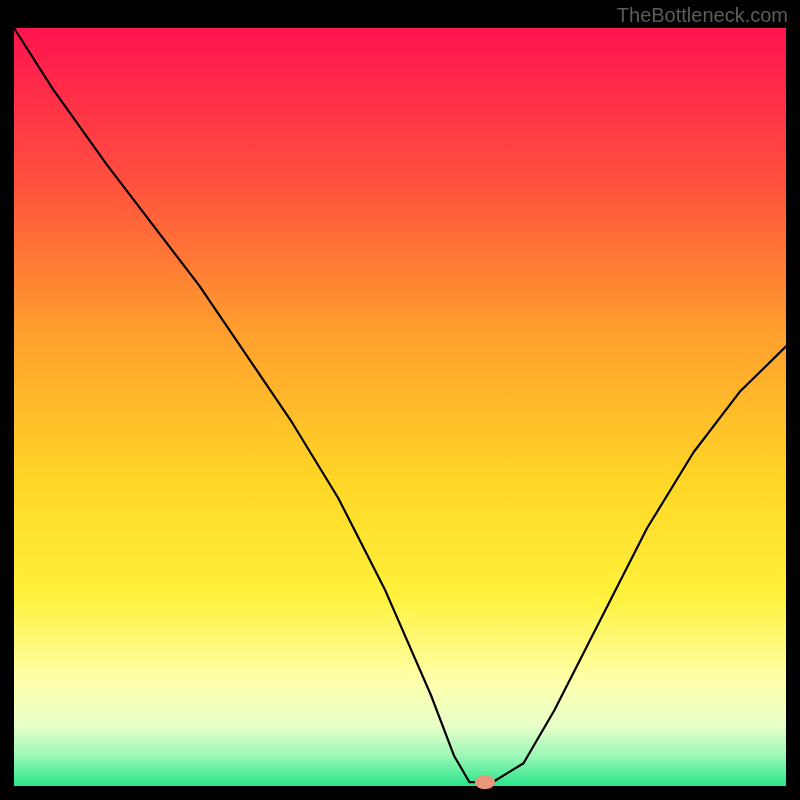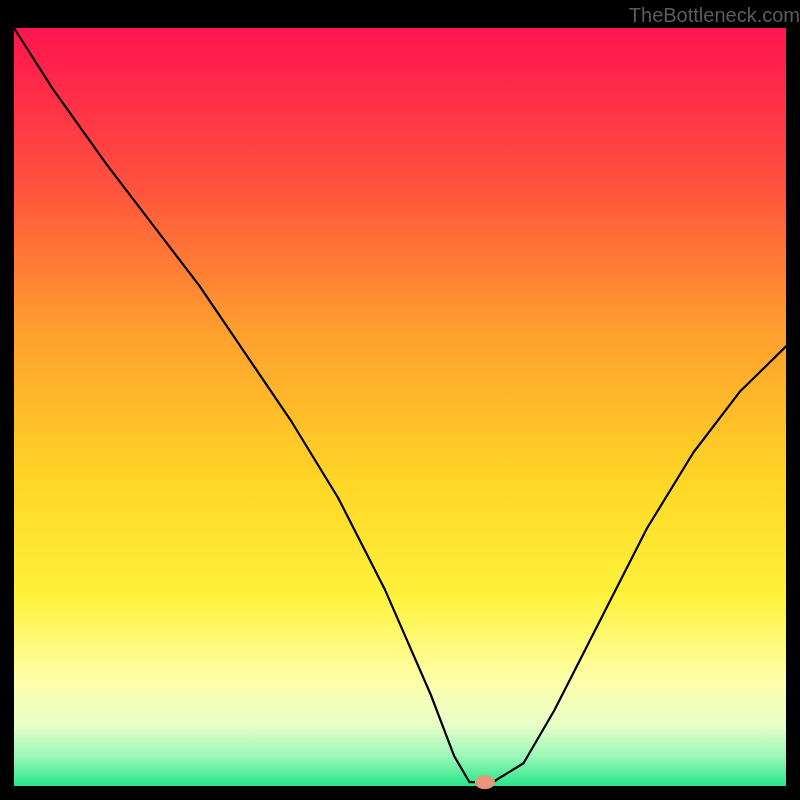--- a/index.html
+++ b/index.html
@@ -9,21 +9,21 @@
     font-family: Arial, Helvetica, sans-serif;
   }
   .chart-container {
     position: relative;
     width: 800px;
     height: 800px;
   }
   .attribution {
     position: absolute;
     top: 4px;
-    right: 0;
+    right: 12px;
     font-size: 20px;
     color: #5c5c5c;
     font-weight: 500;
     z-index: 10;
   }
   svg {
     display: block;
   }
 </style>
 </head>

